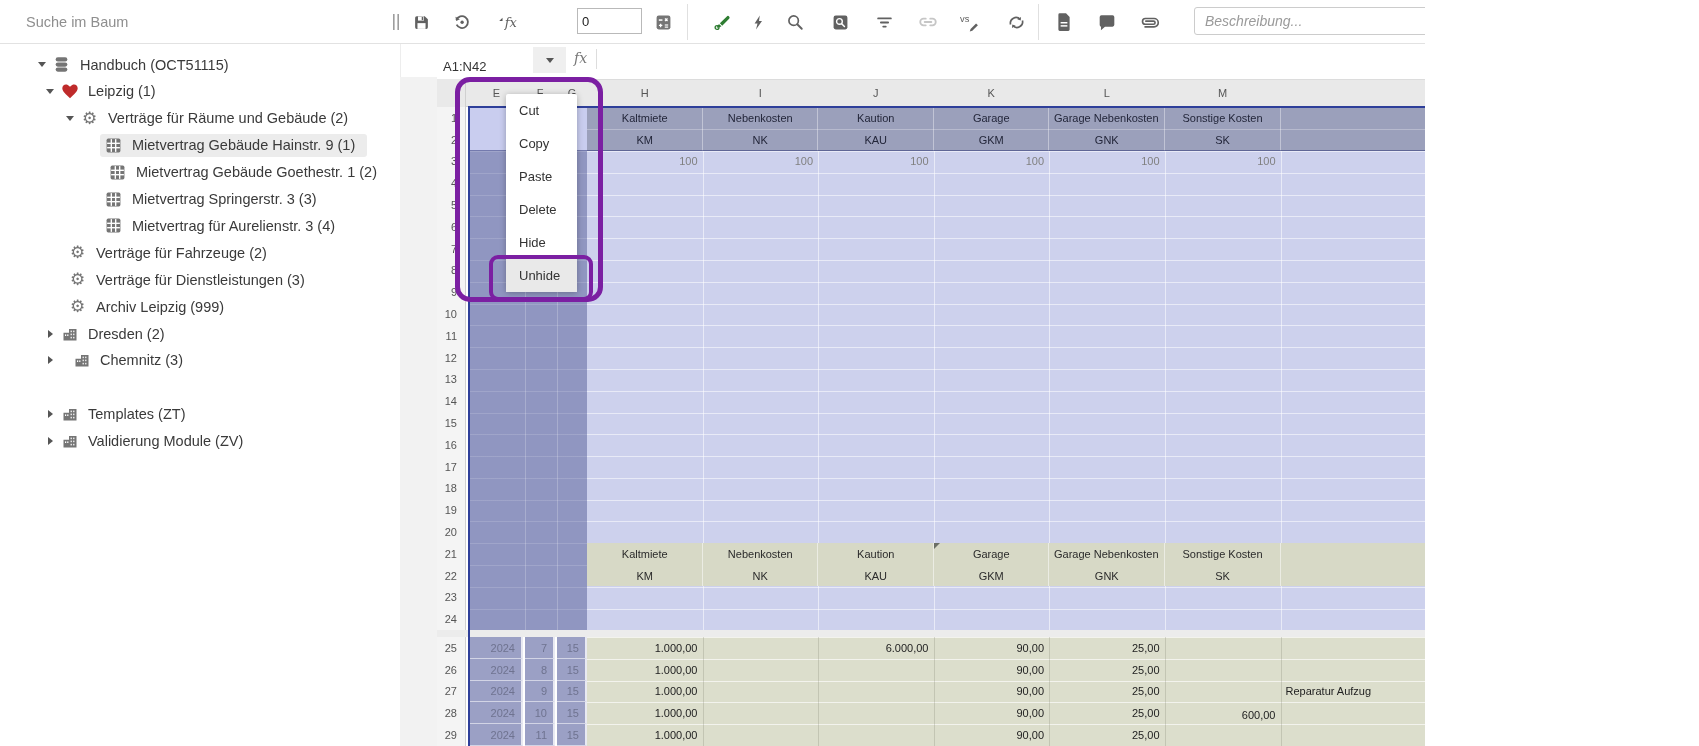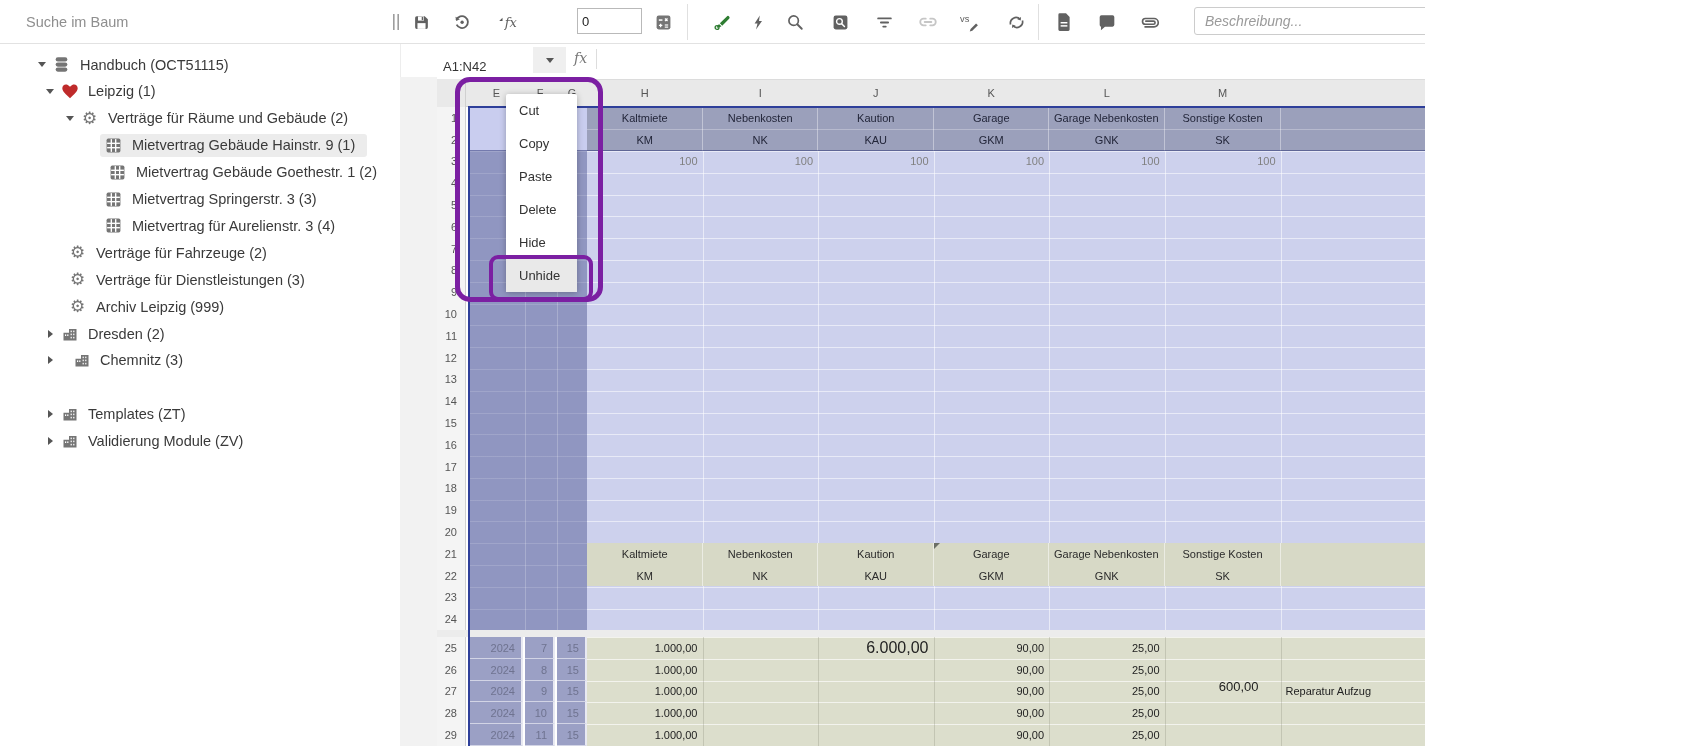--- a/index.html
+++ b/index.html
@@ -508,42 +508,42 @@
       <div class="abs" style="left: 649px; top: 560px; width: 1px; height: 109px; background: rgba(110, 110, 90, 0.22);"></div>
       <div class="abs" style="left: 764.5px; top: 560px; width: 1px; height: 109px; background: rgba(110, 110, 90, 0.22);"></div>
       <div class="abs" style="left: 880.5px; top: 560px; width: 1px; height: 109px; background: rgba(110, 110, 90, 0.22);"></div>
       <div class="abs" style="left: 70px; top: 560px; width: 53px; height: 21.8px; background: rgb(155, 160, 197); border-right: 2px solid rgb(232, 233, 242); border-bottom: 1px solid rgba(255, 255, 255, 0.55); box-sizing: border-box;"></div>
       <div class="abs" style="left: 70px; top: 560px; width: 50px; height: 21.8px; background: transparent; font-size: 11px; color: rgb(111, 115, 144); display: flex; align-items: center; white-space: nowrap; overflow: hidden; justify-content: flex-end; padding-left: 2px; padding-right: 5px; box-sizing: border-box;">2024</div>
       <div class="abs" style="left: 125px; top: 560px; width: 30px; height: 21.8px; background: rgb(155, 160, 197); border-right: 2px solid rgb(232, 233, 242); border-bottom: 1px solid rgba(255, 255, 255, 0.55); box-sizing: border-box;"></div>
       <div class="abs" style="left: 125px; top: 560px; width: 27px; height: 21.8px; background: transparent; font-size: 11px; color: rgb(111, 115, 144); display: flex; align-items: center; white-space: nowrap; overflow: hidden; justify-content: flex-end; padding-left: 2px; padding-right: 5px; box-sizing: border-box;">7</div>
       <div class="abs" style="left: 157px; top: 560px; width: 30px; height: 21.8px; background: rgb(155, 160, 197); border-right: 2px solid rgb(232, 233, 242); border-bottom: 1px solid rgba(255, 255, 255, 0.55); box-sizing: border-box;"></div>
       <div class="abs" style="left: 157px; top: 560px; width: 27px; height: 21.8px; background: transparent; font-size: 11px; color: rgb(111, 115, 144); display: flex; align-items: center; white-space: nowrap; overflow: hidden; justify-content: flex-end; padding-left: 2px; padding-right: 5px; box-sizing: border-box;">15</div>
       <div class="abs" style="left: 187px; top: 560px; width: 115.5px; height: 21.8px; background: transparent; font-size: 11px; color: rgb(34, 34, 34); display: flex; align-items: center; white-space: nowrap; overflow: hidden; justify-content: flex-end; padding-left: 2px; padding-right: 5px; box-sizing: border-box;">1.000,00</div>
-      <div class="abs" style="left: 418px; top: 560px; width: 115.5px; height: 21.8px; background: transparent; font-size: 16px; color: rgb(34, 34, 34); display: flex; align-items: center; white-space: nowrap; overflow: hidden; justify-content: flex-end; padding-left: 2px; padding-right: 5px; box-sizing: border-box;">6.000,00</div>
+      <div class="abs" style="left: 418px; top: 560px; width: 115.5px; height: 21.8px; background: transparent; font-size: 11px; color: rgb(34, 34, 34); display: flex; align-items: center; white-space: nowrap; overflow: hidden; justify-content: flex-end; padding-left: 2px; padding-right: 5px; box-sizing: border-box;">6.000,00</div>
       <div class="abs" style="left: 533.5px; top: 560px; width: 115.5px; height: 21.8px; background: transparent; font-size: 11px; color: rgb(34, 34, 34); display: flex; align-items: center; white-space: nowrap; overflow: hidden; justify-content: flex-end; padding-left: 2px; padding-right: 5px; box-sizing: border-box;">90,00</div>
       <div class="abs" style="left: 649px; top: 560px; width: 115.5px; height: 21.8px; background: transparent; font-size: 11px; color: rgb(34, 34, 34); display: flex; align-items: center; white-space: nowrap; overflow: hidden; justify-content: flex-end; padding-left: 2px; padding-right: 5px; box-sizing: border-box;">25,00</div>
       <div class="abs" style="left: 70px; top: 581.8px; width: 53px; height: 21.8px; background: rgb(155, 160, 197); border-right: 2px solid rgb(232, 233, 242); border-bottom: 1px solid rgba(255, 255, 255, 0.55); box-sizing: border-box;"></div>
       <div class="abs" style="left: 70px; top: 581.8px; width: 50px; height: 21.8px; background: transparent; font-size: 11px; color: rgb(111, 115, 144); display: flex; align-items: center; white-space: nowrap; overflow: hidden; justify-content: flex-end; padding-left: 2px; padding-right: 5px; box-sizing: border-box;">2024</div>
       <div class="abs" style="left: 125px; top: 581.8px; width: 30px; height: 21.8px; background: rgb(155, 160, 197); border-right: 2px solid rgb(232, 233, 242); border-bottom: 1px solid rgba(255, 255, 255, 0.55); box-sizing: border-box;"></div>
       <div class="abs" style="left: 125px; top: 581.8px; width: 27px; height: 21.8px; background: transparent; font-size: 11px; color: rgb(111, 115, 144); display: flex; align-items: center; white-space: nowrap; overflow: hidden; justify-content: flex-end; padding-left: 2px; padding-right: 5px; box-sizing: border-box;">8</div>
       <div class="abs" style="left: 157px; top: 581.8px; width: 30px; height: 21.8px; background: rgb(155, 160, 197); border-right: 2px solid rgb(232, 233, 242); border-bottom: 1px solid rgba(255, 255, 255, 0.55); box-sizing: border-box;"></div>
       <div class="abs" style="left: 157px; top: 581.8px; width: 27px; height: 21.8px; background: transparent; font-size: 11px; color: rgb(111, 115, 144); display: flex; align-items: center; white-space: nowrap; overflow: hidden; justify-content: flex-end; padding-left: 2px; padding-right: 5px; box-sizing: border-box;">15</div>
       <div class="abs" style="left: 187px; top: 581.8px; width: 115.5px; height: 21.8px; background: transparent; font-size: 11px; color: rgb(34, 34, 34); display: flex; align-items: center; white-space: nowrap; overflow: hidden; justify-content: flex-end; padding-left: 2px; padding-right: 5px; box-sizing: border-box;">1.000,00</div>
       <div class="abs" style="left: 533.5px; top: 581.8px; width: 115.5px; height: 21.8px; background: transparent; font-size: 11px; color: rgb(34, 34, 34); display: flex; align-items: center; white-space: nowrap; overflow: hidden; justify-content: flex-end; padding-left: 2px; padding-right: 5px; box-sizing: border-box;">90,00</div>
       <div class="abs" style="left: 649px; top: 581.8px; width: 115.5px; height: 21.8px; background: transparent; font-size: 11px; color: rgb(34, 34, 34); display: flex; align-items: center; white-space: nowrap; overflow: hidden; justify-content: flex-end; padding-left: 2px; padding-right: 5px; box-sizing: border-box;">25,00</div>
       <div class="abs" style="left: 70px; top: 603.6px; width: 53px; height: 21.8px; background: rgb(155, 160, 197); border-right: 2px solid rgb(232, 233, 242); border-bottom: 1px solid rgba(255, 255, 255, 0.55); box-sizing: border-box;"></div>
       <div class="abs" style="left: 70px; top: 603.6px; width: 50px; height: 21.8px; background: transparent; font-size: 11px; color: rgb(111, 115, 144); display: flex; align-items: center; white-space: nowrap; overflow: hidden; justify-content: flex-end; padding-left: 2px; padding-right: 5px; box-sizing: border-box;">2024</div>
       <div class="abs" style="left: 125px; top: 603.6px; width: 30px; height: 21.8px; background: rgb(155, 160, 197); border-right: 2px solid rgb(232, 233, 242); border-bottom: 1px solid rgba(255, 255, 255, 0.55); box-sizing: border-box;"></div>
       <div class="abs" style="left: 125px; top: 603.6px; width: 27px; height: 21.8px; background: transparent; font-size: 11px; color: rgb(111, 115, 144); display: flex; align-items: center; white-space: nowrap; overflow: hidden; justify-content: flex-end; padding-left: 2px; padding-right: 5px; box-sizing: border-box;">9</div>
       <div class="abs" style="left: 157px; top: 603.6px; width: 30px; height: 21.8px; background: rgb(155, 160, 197); border-right: 2px solid rgb(232, 233, 242); border-bottom: 1px solid rgba(255, 255, 255, 0.55); box-sizing: border-box;"></div>
       <div class="abs" style="left: 157px; top: 603.6px; width: 27px; height: 21.8px; background: transparent; font-size: 11px; color: rgb(111, 115, 144); display: flex; align-items: center; white-space: nowrap; overflow: hidden; justify-content: flex-end; padding-left: 2px; padding-right: 5px; box-sizing: border-box;">15</div>
       <div class="abs" style="left: 187px; top: 603.6px; width: 115.5px; height: 21.8px; background: transparent; font-size: 11px; color: rgb(34, 34, 34); display: flex; align-items: center; white-space: nowrap; overflow: hidden; justify-content: flex-end; padding-left: 2px; padding-right: 5px; box-sizing: border-box;">1.000,00</div>
       <div class="abs" style="left: 533.5px; top: 603.6px; width: 115.5px; height: 21.8px; background: transparent; font-size: 11px; color: rgb(34, 34, 34); display: flex; align-items: center; white-space: nowrap; overflow: hidden; justify-content: flex-end; padding-left: 2px; padding-right: 5px; box-sizing: border-box;">90,00</div>
       <div class="abs" style="left: 649px; top: 603.6px; width: 115.5px; height: 21.8px; background: transparent; font-size: 11px; color: rgb(34, 34, 34); display: flex; align-items: center; white-space: nowrap; overflow: hidden; justify-content: flex-end; padding-left: 2px; padding-right: 5px; box-sizing: border-box;">25,00</div>
-      <div class="abs" style="left: 764.5px; top: 599px; width: 116px; height: 21.8px; background: transparent; font-size: 13px; color: rgb(34, 34, 34); display: flex; align-items: center; white-space: nowrap; overflow: hidden; justify-content: flex-end; padding-left: 2px; padding-right: 22px; box-sizing: border-box;">600,00</div>
+      <div class="abs" style="left: 764.5px; top: 627px; width: 116px; height: 21.8px; background: transparent; font-size: 11px; color: rgb(34, 34, 34); display: flex; align-items: center; white-space: nowrap; overflow: hidden; justify-content: flex-end; padding-left: 2px; padding-right: 5px; box-sizing: border-box;">600,00</div>
       <div class="abs" style="left: 880.5px; top: 603.6px; width: 383.5px; height: 21.8px; background: transparent; font-size: 11px; color: rgb(34, 34, 34); display: flex; align-items: center; white-space: nowrap; overflow: hidden; justify-content: flex-start; padding-left: 5px; padding-right: 2px; box-sizing: border-box;">Reparatur Aufzug</div>
       <div class="abs" style="left: 70px; top: 625.4px; width: 53px; height: 21.8px; background: rgb(155, 160, 197); border-right: 2px solid rgb(232, 233, 242); border-bottom: 1px solid rgba(255, 255, 255, 0.55); box-sizing: border-box;"></div>
       <div class="abs" style="left: 70px; top: 625.4px; width: 50px; height: 21.8px; background: transparent; font-size: 11px; color: rgb(111, 115, 144); display: flex; align-items: center; white-space: nowrap; overflow: hidden; justify-content: flex-end; padding-left: 2px; padding-right: 5px; box-sizing: border-box;">2024</div>
       <div class="abs" style="left: 125px; top: 625.4px; width: 30px; height: 21.8px; background: rgb(155, 160, 197); border-right: 2px solid rgb(232, 233, 242); border-bottom: 1px solid rgba(255, 255, 255, 0.55); box-sizing: border-box;"></div>
       <div class="abs" style="left: 125px; top: 625.4px; width: 27px; height: 21.8px; background: transparent; font-size: 11px; color: rgb(111, 115, 144); display: flex; align-items: center; white-space: nowrap; overflow: hidden; justify-content: flex-end; padding-left: 2px; padding-right: 5px; box-sizing: border-box;">10</div>
       <div class="abs" style="left: 157px; top: 625.4px; width: 30px; height: 21.8px; background: rgb(155, 160, 197); border-right: 2px solid rgb(232, 233, 242); border-bottom: 1px solid rgba(255, 255, 255, 0.55); box-sizing: border-box;"></div>
       <div class="abs" style="left: 157px; top: 625.4px; width: 27px; height: 21.8px; background: transparent; font-size: 11px; color: rgb(111, 115, 144); display: flex; align-items: center; white-space: nowrap; overflow: hidden; justify-content: flex-end; padding-left: 2px; padding-right: 5px; box-sizing: border-box;">15</div>
       <div class="abs" style="left: 187px; top: 625.4px; width: 115.5px; height: 21.8px; background: transparent; font-size: 11px; color: rgb(34, 34, 34); display: flex; align-items: center; white-space: nowrap; overflow: hidden; justify-content: flex-end; padding-left: 2px; padding-right: 5px; box-sizing: border-box;">1.000,00</div>
       <div class="abs" style="left: 533.5px; top: 625.4px; width: 115.5px; height: 21.8px; background: transparent; font-size: 11px; color: rgb(34, 34, 34); display: flex; align-items: center; white-space: nowrap; overflow: hidden; justify-content: flex-end; padding-left: 2px; padding-right: 5px; box-sizing: border-box;">90,00</div>
       <div class="abs" style="left: 649px; top: 625.4px; width: 115.5px; height: 21.8px; background: transparent; font-size: 11px; color: rgb(34, 34, 34); display: flex; align-items: center; white-space: nowrap; overflow: hidden; justify-content: flex-end; padding-left: 2px; padding-right: 5px; box-sizing: border-box;">25,00</div>

